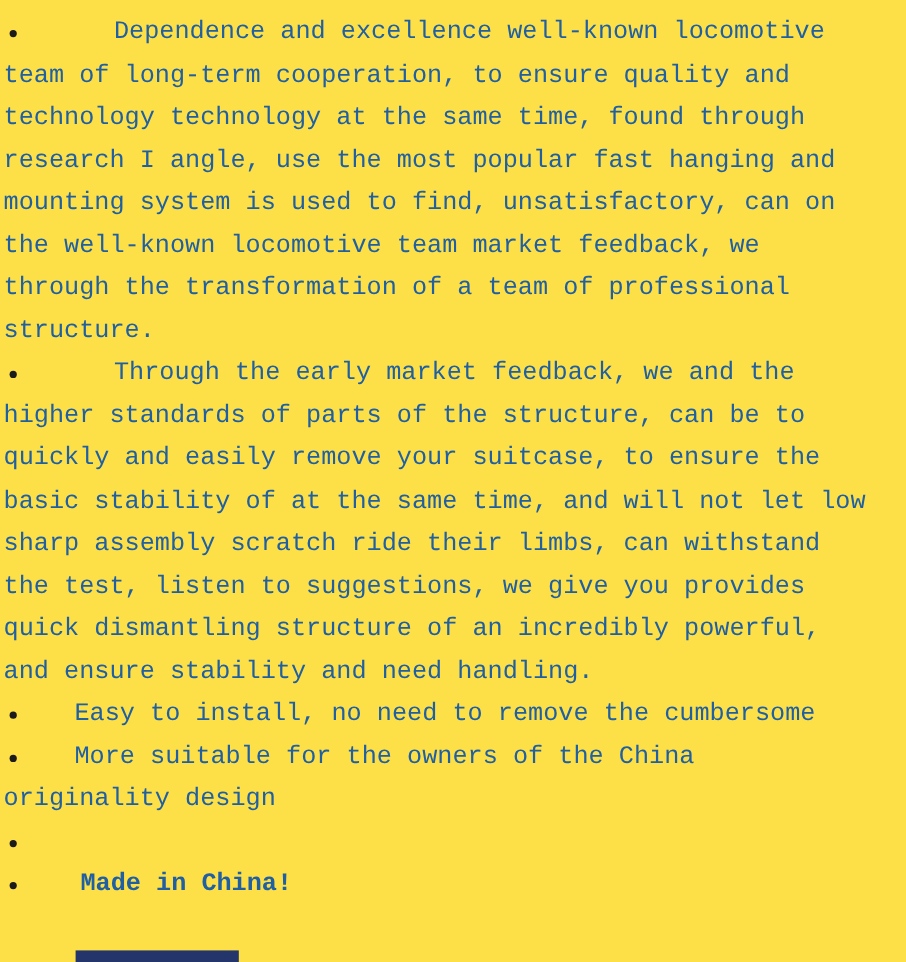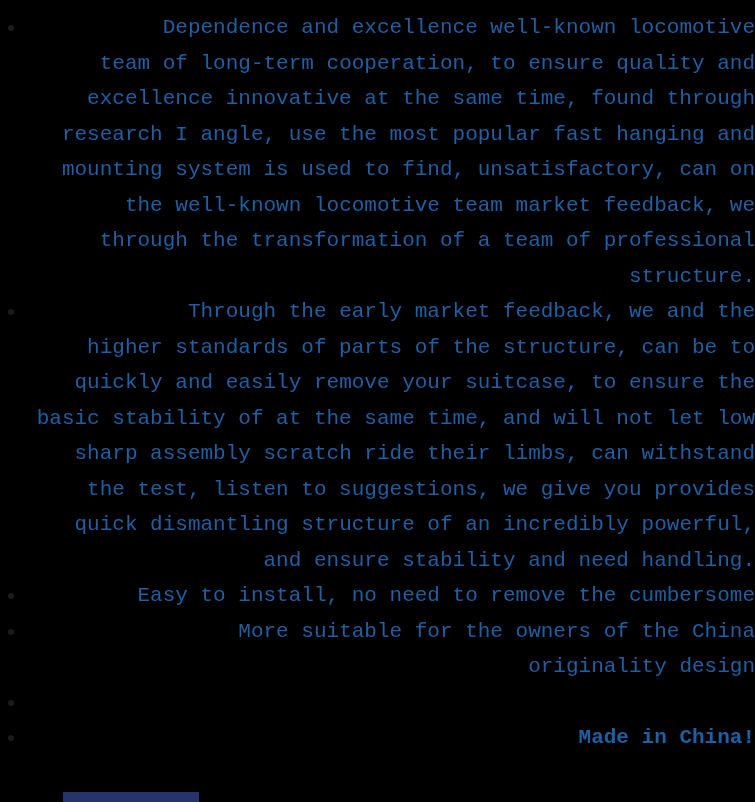--- a/index.html
+++ b/index.html
@@ -43,27 +43,27 @@
     left: 63px;
     top: 792px;
     width: 136px;
     height: 10px;
     background: #23356b;
   }
 </style>
 </head>
 <body>
 
-<div id="page" style="--text-color: #1f5fa2; --bullet-color: #1b1b1b; background: #000000; text-align: right;">
+<div id="page" style="--text-color: #1f5fa2; --bullet-color: #1b1b1b; background: #fde047;">
   <div id="bullet-list">
       <div class="bullet-item">
         <span class="bullet-dot"></span>
         <div class="text-line" style="text-indent: 92px;">Dependence and excellence well-known locomotive</div>
         <div class="text-line">team of long-term cooperation, to ensure quality and</div>
-        <div class="text-line">excellence innovative at the same time, found through</div>
+        <div class="text-line">technology technology at the same time, found through</div>
         <div class="text-line">research I angle, use the most popular fast hanging and</div>
         <div class="text-line">mounting system is used to find, unsatisfactory, can on</div>
         <div class="text-line">the well-known locomotive team market feedback, we</div>
         <div class="text-line">through the transformation of a team of professional</div>
         <div class="text-line">structure.</div>
       </div>
       <div class="bullet-item">
         <span class="bullet-dot"></span>
         <div class="text-line" style="text-indent: 92px;">Through the early market feedback, we and the</div>
         <div class="text-line">higher standards of parts of the structure, can be to</div>

